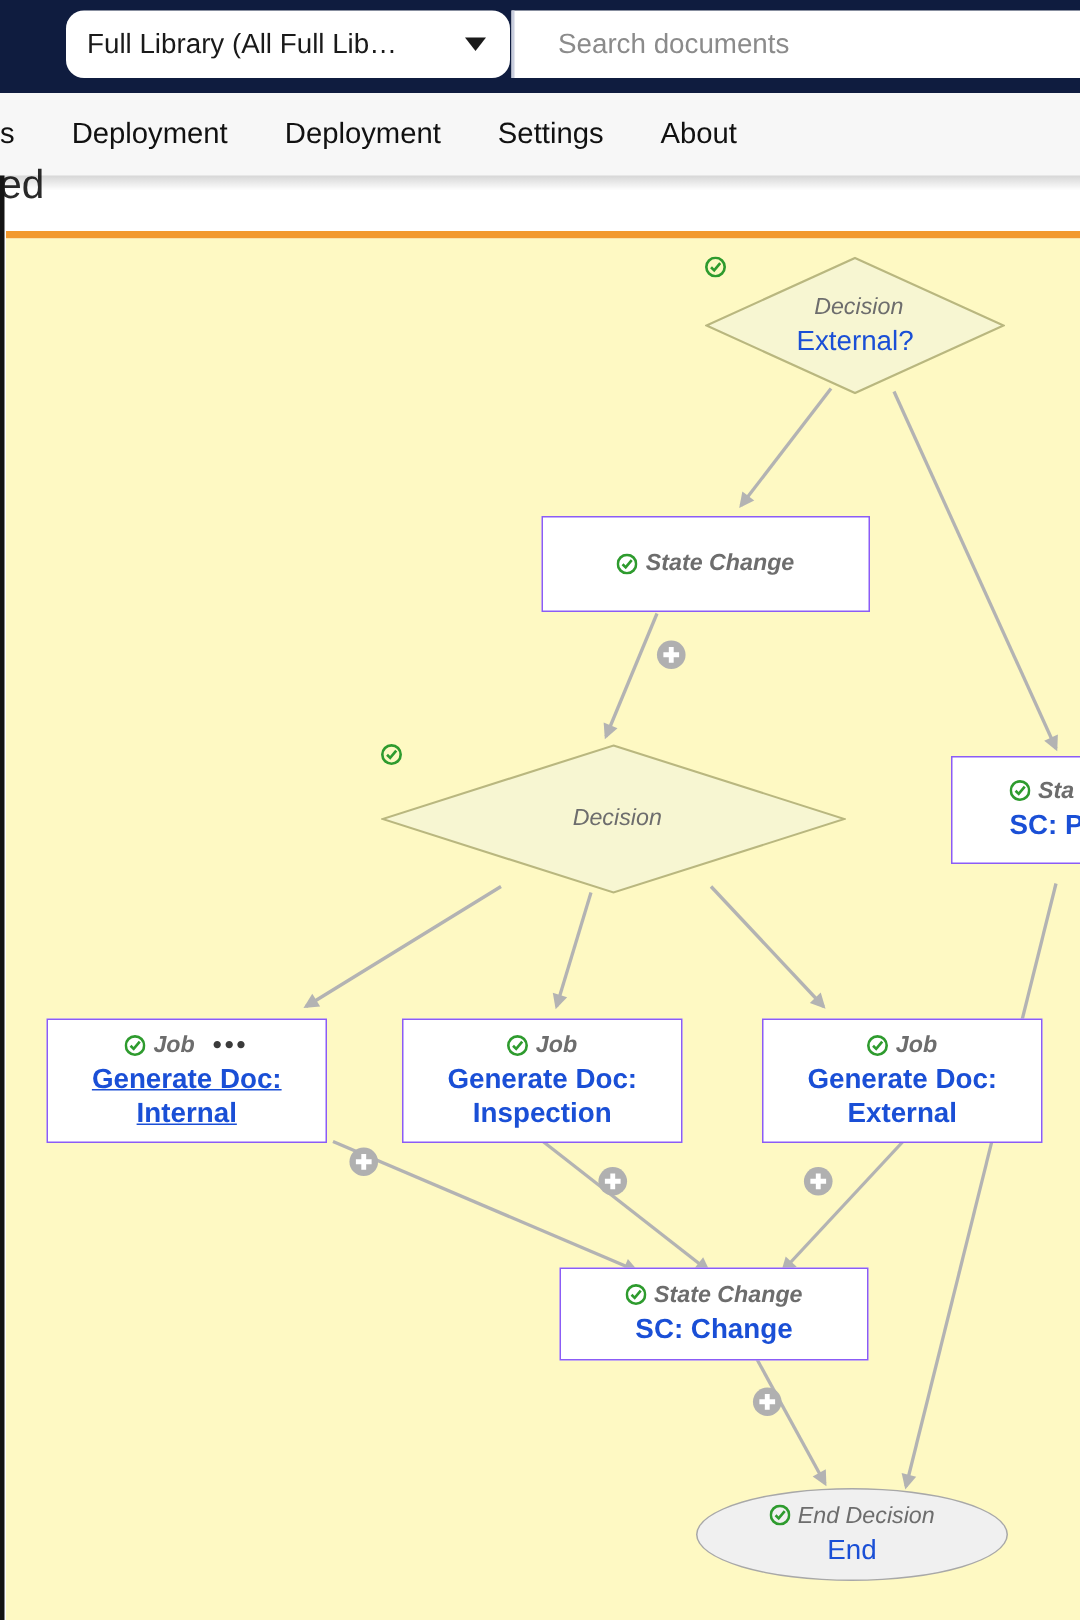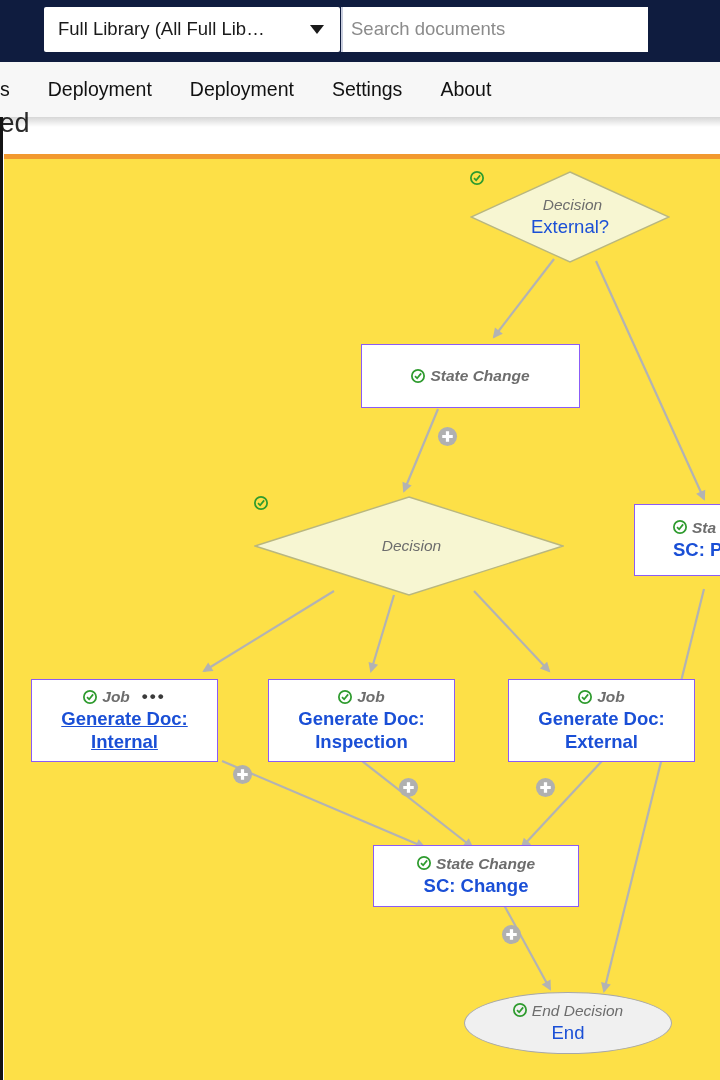--- a/index.html
+++ b/index.html
@@ -13,36 +13,36 @@
 
   #app { position: relative; width: 720px; height: 1080px; overflow: hidden; background:#fff; }
 
   
   .topbar {
     position: absolute; left: 0; top: 0; width: 720px; height: 62px;
     background: #0f1c3f;
   }
   .lib-select {
     position: absolute; left: 44px; top: 7px; width: 296px; height: 45px;
-    background: #ffffff; border: none; border-radius: 2px;
+    background: #ffffff; border: none; border-radius: 12px;
     display: flex; align-items: center; padding: 0 10px 0 14px;
   }
   .lib-select-label {
     flex: 1 1 auto; font-size: 18.5px; color: #1a1a1a; white-space: nowrap;
     overflow: hidden; line-height: 1;
   }
   .caret {
     width: 0; height: 0; margin-left: 8px; margin-right: 6px;
     border-left: 7px solid transparent; border-right: 7px solid transparent;
     border-top: 9px solid #1a1a1a;
   }
   .search-box {
-    position: absolute; left: 341px; top: 7px; width: 307px; height: 45px;
+    position: absolute; left: 341px; top: 7px; width: 379px; height: 45px;
     background: #ffffff; border-left: 2px solid #c9cede;
-    display: flex; align-items: center; padding-left: 8px;
+    display: flex; align-items: center; padding-left: 29px;
   }
   .search-placeholder { font-size: 18.5px; color: #8b8b8b; line-height: 1; }
 
   
   .navbar {
     position: absolute; left: 0; top: 62px; width: 720px; height: 55px;
     background: #f7f7f7;
     display: flex; align-items: center;
   }
   .nav-item {
@@ -70,21 +70,21 @@
 
   
   .orange-rule {
     position: absolute; left: 4px; top: 154px; width: 716px; height: 5px;
     background: #f2992e;
   }
 
   
   .canvas {
     position: absolute; left: 4px; top: 159px; width: 716px; height: 921px;
-    background: #fde047; overflow: hidden;
+    background: #fef9c3; overflow: hidden;
   }
   .canvas svg.edges { position: absolute; left: 0; top: 0; width: 716px; height: 921px; }
 
   
   .node { position: absolute; }
   .node-inner {
     position: absolute; left: 0; top: 0; width: 100%; height: 100%;
     display: flex; flex-direction: column; align-items: center; justify-content: center;
   }
   .node-type {

